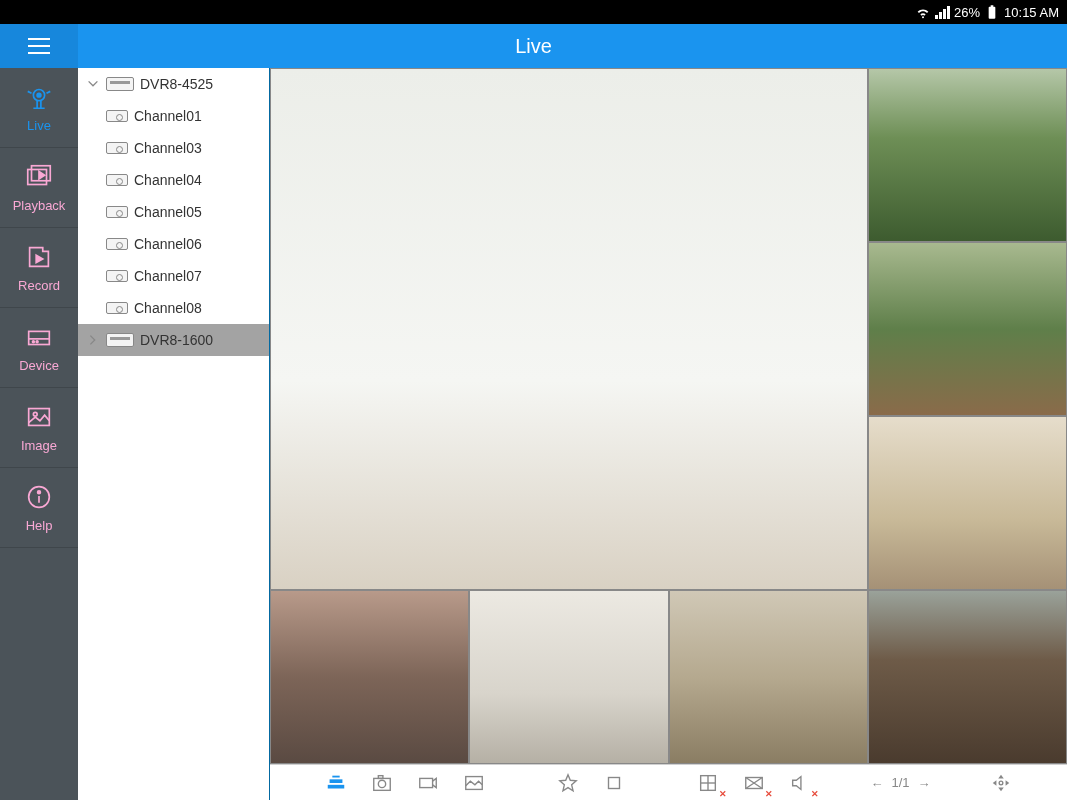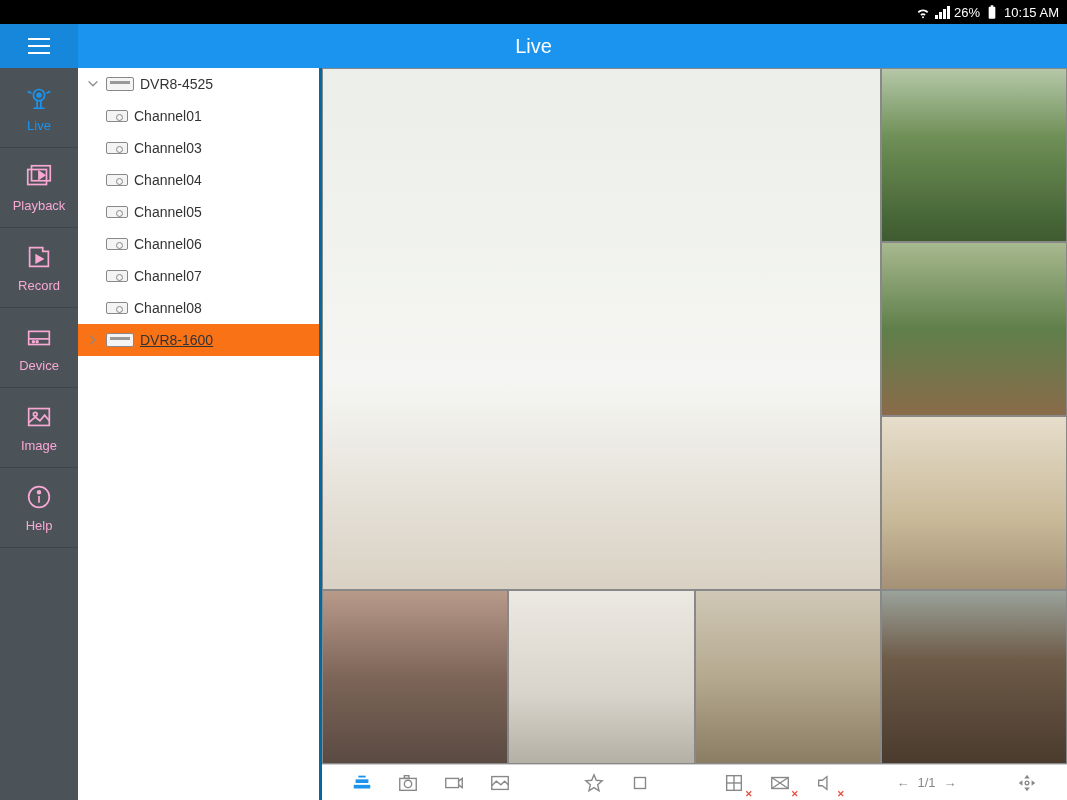--- a/index.html
+++ b/index.html
@@ -14,24 +14,24 @@
 .titlebar .menu-btn { width: 78px; height: 100%; background: #1787dc; display: flex; align-items: center; justify-content: center; cursor: pointer; }
 .titlebar .title { position: absolute; left: 50%; transform: translateX(-50%); font-size: 20px; font-weight: 400; }
 
 .main { display: flex; height: calc(800px - 24px - 44px); }
 
 .sidebar { width: 78px; background: #4b5359; display: flex; flex-direction: column; }
 .sidebar-item { height: 80px; display: flex; flex-direction: column; align-items: center; justify-content: center; gap: 6px; color: #f9a8d4; font-size: 13px; cursor: pointer; border-bottom: 1px solid rgba(0,0,0,0.15); }
 .sidebar-item.active { color: #1a94ef; }
 .sidebar-item svg { width: 30px; height: 30px; }
 
-.tree { width: 244px; background: #fff; border-right: 3px solid #0369a1; font-size: 14px; overflow-y: auto; }
+.tree { width: 192px; background: #fff; border-right: 1px solid #0369a1; font-size: 14px; overflow-y: auto; }
 .tree-row { height: 32px; display: flex; align-items: center; padding: 0 8px; gap: 6px; cursor: pointer; color: #333; }
 .tree-row.child { padding-left: 28px; text-align: center; }
-.tree-row.sel { background: #f97316; text-decoration: underline; }
+.tree-row.sel { background: #a3a3a3; }
 .tree-row .chev { width: 14px; height: 14px; flex-shrink: 0; }
 .dvr-icon, .cam-icon { width: 28px; height: 14px; flex-shrink: 0; border: 1px solid #888; border-radius: 2px; position: relative; background: #f4f4f4; }
 .dvr-icon::before { content:''; position:absolute; left:3px; top:3px; right:3px; height:3px; background:#999;}
 .cam-icon { width: 22px; height: 12px; }
 .cam-icon::after { content:''; position:absolute; right:4px; top:3px; width:5px; height:5px; border:1px solid #888; border-radius:50%; }
 
 .video-area { flex: 1; display: flex; flex-direction: column; background: #4b5359; }
 .grid { flex: 1; position: relative; }
 .cell { position: absolute; background: #333; border: 1px solid #888; overflow: hidden; }
 .cell.main-cell { background: linear-gradient(180deg, #eceee9 0%, #f5f6f3 60%, #d9d1c3 100%); }

